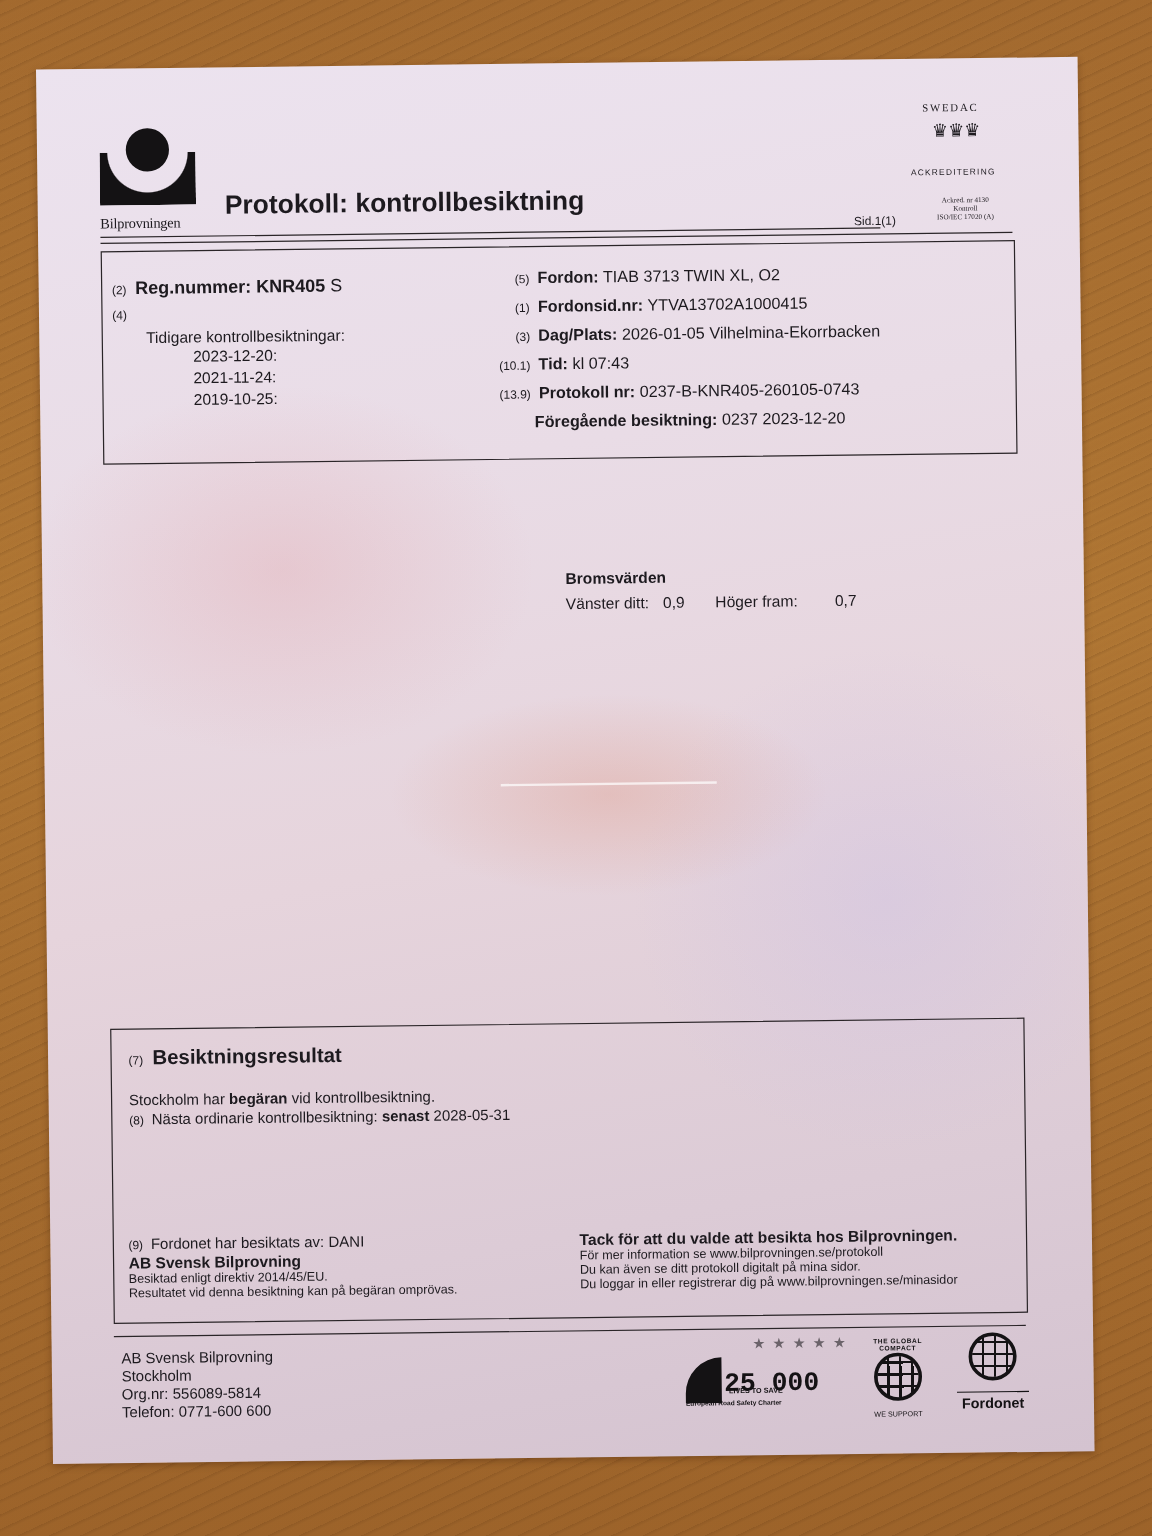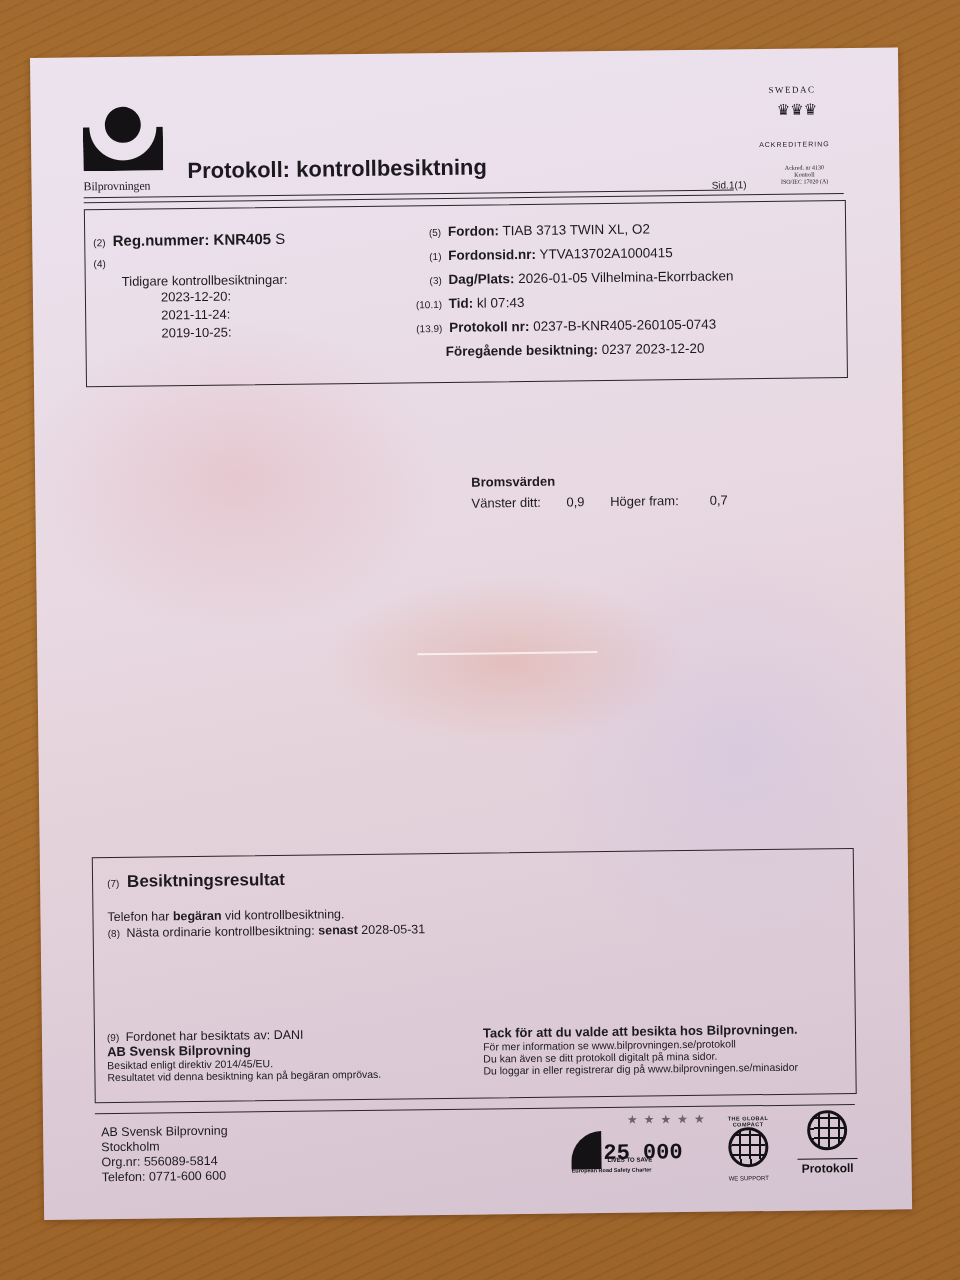--- a/index.html
+++ b/index.html
@@ -58,21 +58,21 @@
     .prev-list { position: absolute; left: 75px; top: 68px; font-size: 13px; line-height: 18px; margin-top: 11px; }
     .right-col { position: absolute; left: 322px; top: 18px; font-size: 13.5px; }
     .right-row { height: 24px; white-space: nowrap; }
     .right-row .ref { display: inline-block; width: 34px; text-align: right; }
     .right-row.noref { padding-left: 37px; }
 
     
     .brake { position: absolute; left: 436px; top: 422px; font-size: 13px; }
     .brake-title { font-weight: bold; margin-bottom: 6px; }
     .brake-row span { display: inline-block; }
-    .bv1 { margin-left: 22px; width: 40px; }
+    .bv1 { margin-left: 8px; width: 40px; }
     .bl2 { margin-left: 0px; width: 96px; }
 
     
     .resultbox { position: absolute; left: 52px; top: 800px; width: 760px; height: 244px; border: 1.5px solid #2a2528; }
     .result-title { position: absolute; left: 14px; top: 14px; font-size: 17px; font-weight: bold; }
     .result-title .ref { font-weight: normal; }
     .result-line1 { position: absolute; left: 14px; top: 52px; font-size: 12.5px; }
     .result-line2 { position: absolute; left: 14px; top: 68px; font-size: 12.5px; }
     .inspected { position: absolute; left: 12px; top: 172px; font-size: 12.5px; line-height: 14px; }
     .inspected .company { font-weight: bold; font-size: 13px; }
@@ -184,21 +184,21 @@
       <span>0,7</span>
     </div>
   </div>
 
   <div class="resultbox">
     <div class="result-title">
       <span class="ref">(7)</span>
       <span>Besiktningsresultat</span>
     </div>
     <div class="result-line1">
-      <span>Telefon har</span>
+      <span>Stockholm har</span>
       <b>begäran</b>
       <span>vid kontrollbesiktning.</span>
     </div>
     <div class="result-line2">
       <span class="ref">(8)</span>
       <span>Nästa ordinarie kontrollbesiktning:</span>
       <b>senast</b>
       <span>2028-05-31</span>
     </div>
 
@@ -235,15 +235,15 @@
     <div class="erc-sub">LIVES TO SAVE</div>
     <div class="erc-sub2">European Road Safety Charter</div>
   </div>
   <div class="lg gc">
     <div class="gc-top">THE GLOBAL COMPACT</div>
     <div class="globe"></div>
     <div class="gc-sub">WE SUPPORT</div>
   </div>
   <div class="lg it">
     <div class="globe"></div>
-    <div class="it-name">Protokoll</div>
+    <div class="it-name">Fordonet</div>
   </div>
 </div>
 
 </body></html>

